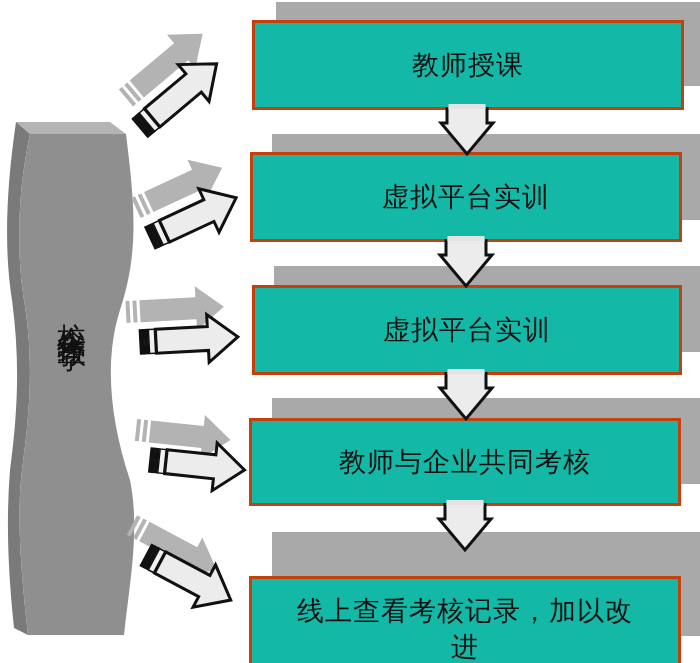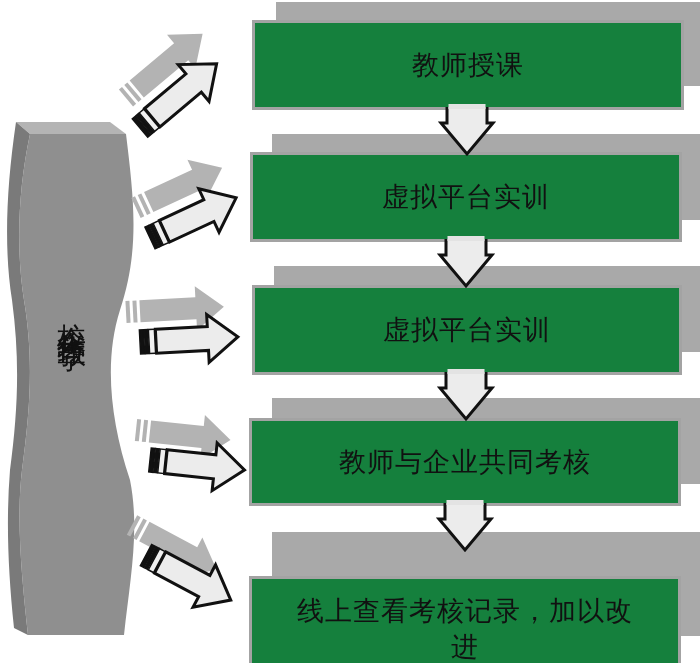--- a/index.html
+++ b/index.html
@@ -1,20 +1,20 @@
 <!DOCTYPE html>
 <html><head>
 <meta charset="utf-8">
 <style>
   html, body { margin: 0; padding: 0; background: #ffffff; }
   body { width: 700px; height: 663px; position: relative; overflow: hidden;
          font-family: "DejaVu Serif", "Liberation Serif", serif; }
   #stage { position: absolute; left: 0; top: 0; width: 700px; height: 663px; }
   .step-shadow { position: absolute; background: #a9a9a9; }
-  .step-box { position: absolute; background: #15803d; border: 3px solid #a3a3a3;
+  .step-box { position: absolute; background: #14b8a6; border: 3px solid #c2410c;
               box-sizing: border-box; display: flex; align-items: center; justify-content: center;
               text-align: center; color: #111; font-size: 27px; line-height: 1.35; letter-spacing: 1px; }
   .step-box span { display: block; padding: 0 20px; }
   .banner-label { position: absolute; left: 52px; top: 300px; width: 40px;
                   writing-mode: vertical-rl; font-size: 29px; color: #111; letter-spacing: 4px;
                   text-align: center; }
   svg { position: absolute; left: 0; top: 0; }
 </style>
 </head>
 <body>

